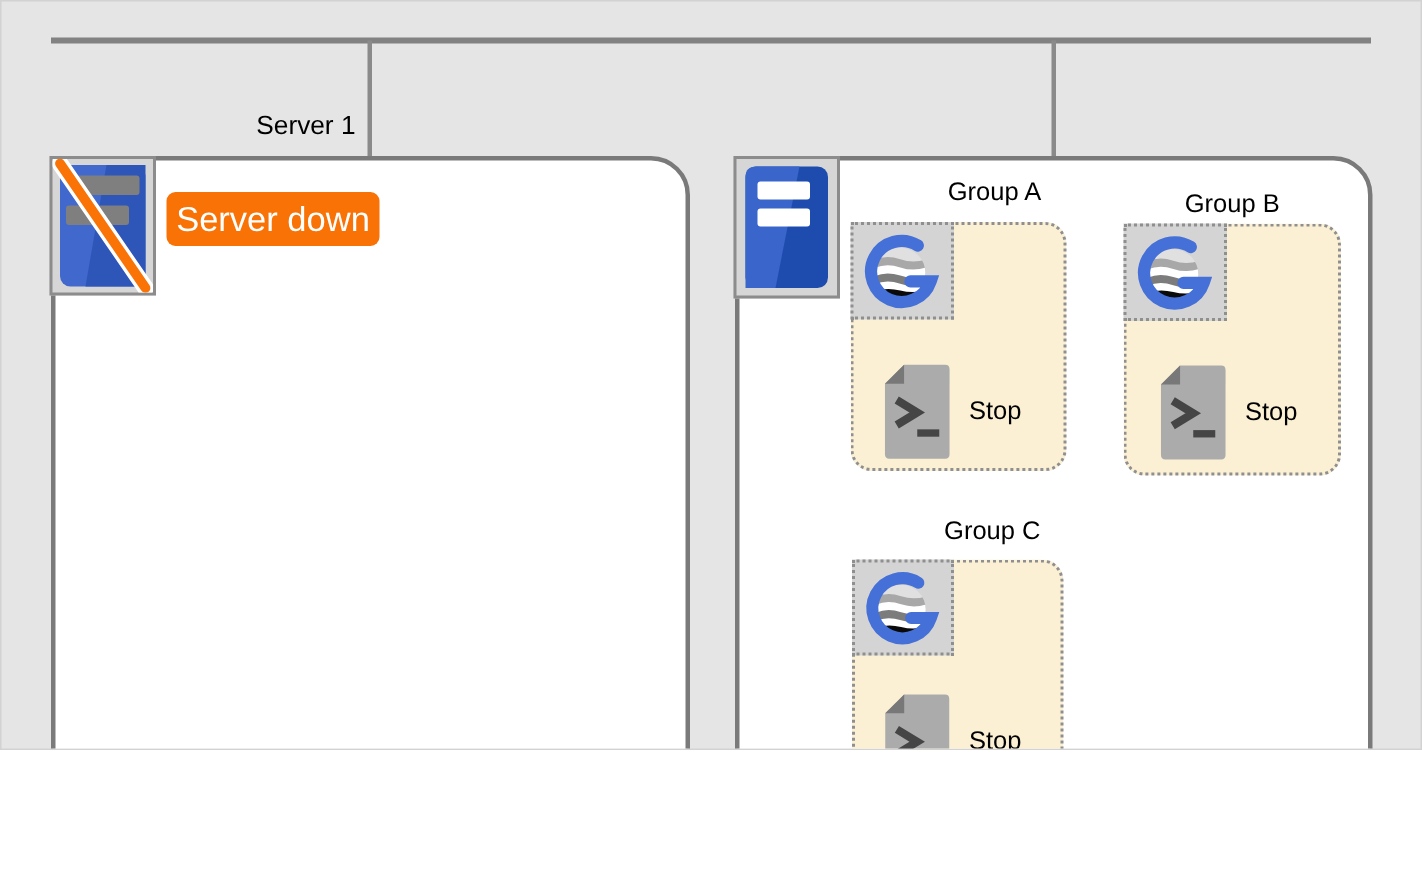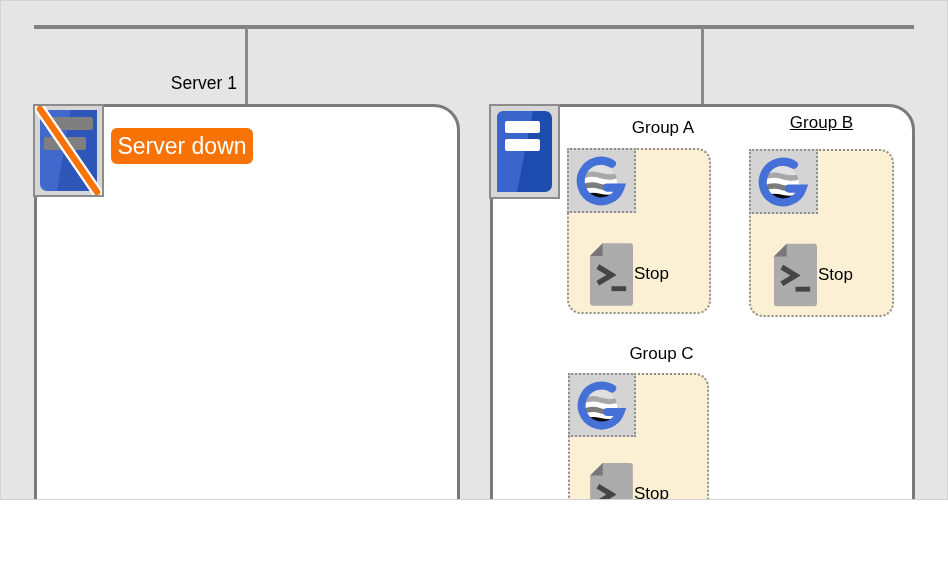--- a/index.html
+++ b/index.html
@@ -25,21 +25,21 @@
   }
   .gicon-box{
     position:absolute;background:#d4d4d4;border:2px dotted #8f8f8f;
     display:flex;align-items:center;justify-content:center;
   }
   .badge{
     position:absolute;background:#f87206;border-radius:6px;color:#ffffff;
     font-size:23px;display:flex;align-items:center;justify-content:center;white-space:nowrap;
   }
   .task-row{
-    position:absolute;display:flex;align-items:center;gap:0;
+    position:absolute;display:flex;align-items:center;gap:12px;
   }
   .task-label{font-size:17px;color:#000;}
   svg{display:block;}
 </style>
 </head>
 <body>
 
 <div class="canvas">
 
   <div class="busline" style="left:33px;top:24px;width:880px;height:4px;"></div>
@@ -97,21 +97,21 @@
   <div class="task-row" style="left:588px;top:240px;height:66px;">
     <svg width="45" height="65" viewBox="0 0 46 66">
       <path d="M14 1 L42 1 Q45 1 45 4 L45 62 Q45 65 42 65 L4 65 Q1 65 1 62 L1 14 Z" fill="#ababab"></path>
       <path d="M14 1 L14 14 L1 14 Z" fill="#787878"></path>
       <path d="M9 25 L23 33.5 L9 42" fill="none" stroke="#454545" stroke-width="5.5"></path>
       <rect x="23" y="45" width="15" height="5" fill="#454545"></rect>
     </svg>
     <span class="task-label">Stop</span>
   </div>
 
-  <div class="group-label" style="left:748px;top:112px;width:145px;text-decoration:underline;">Group B</div>
+  <div class="group-label" style="left:748px;top:125px;width:145px;">Group B</div>
   <div class="group-box" style="left:748px;top:148px;width:145px;height:168px;"></div>
   <div class="gicon-box" style="left:748px;top:148px;width:69px;height:65px;">
     <svg width="58" height="58" viewBox="0 0 64 64">
       <defs>
           <clipPath id="sphB">
             <circle cx="30" cy="33" r="18.5"></circle>
           </clipPath>
         </defs>
       <g clip-path="url(#sphB)">
         <rect x="8" y="11" width="44" height="46" fill="#e0e0e0"></rect>

